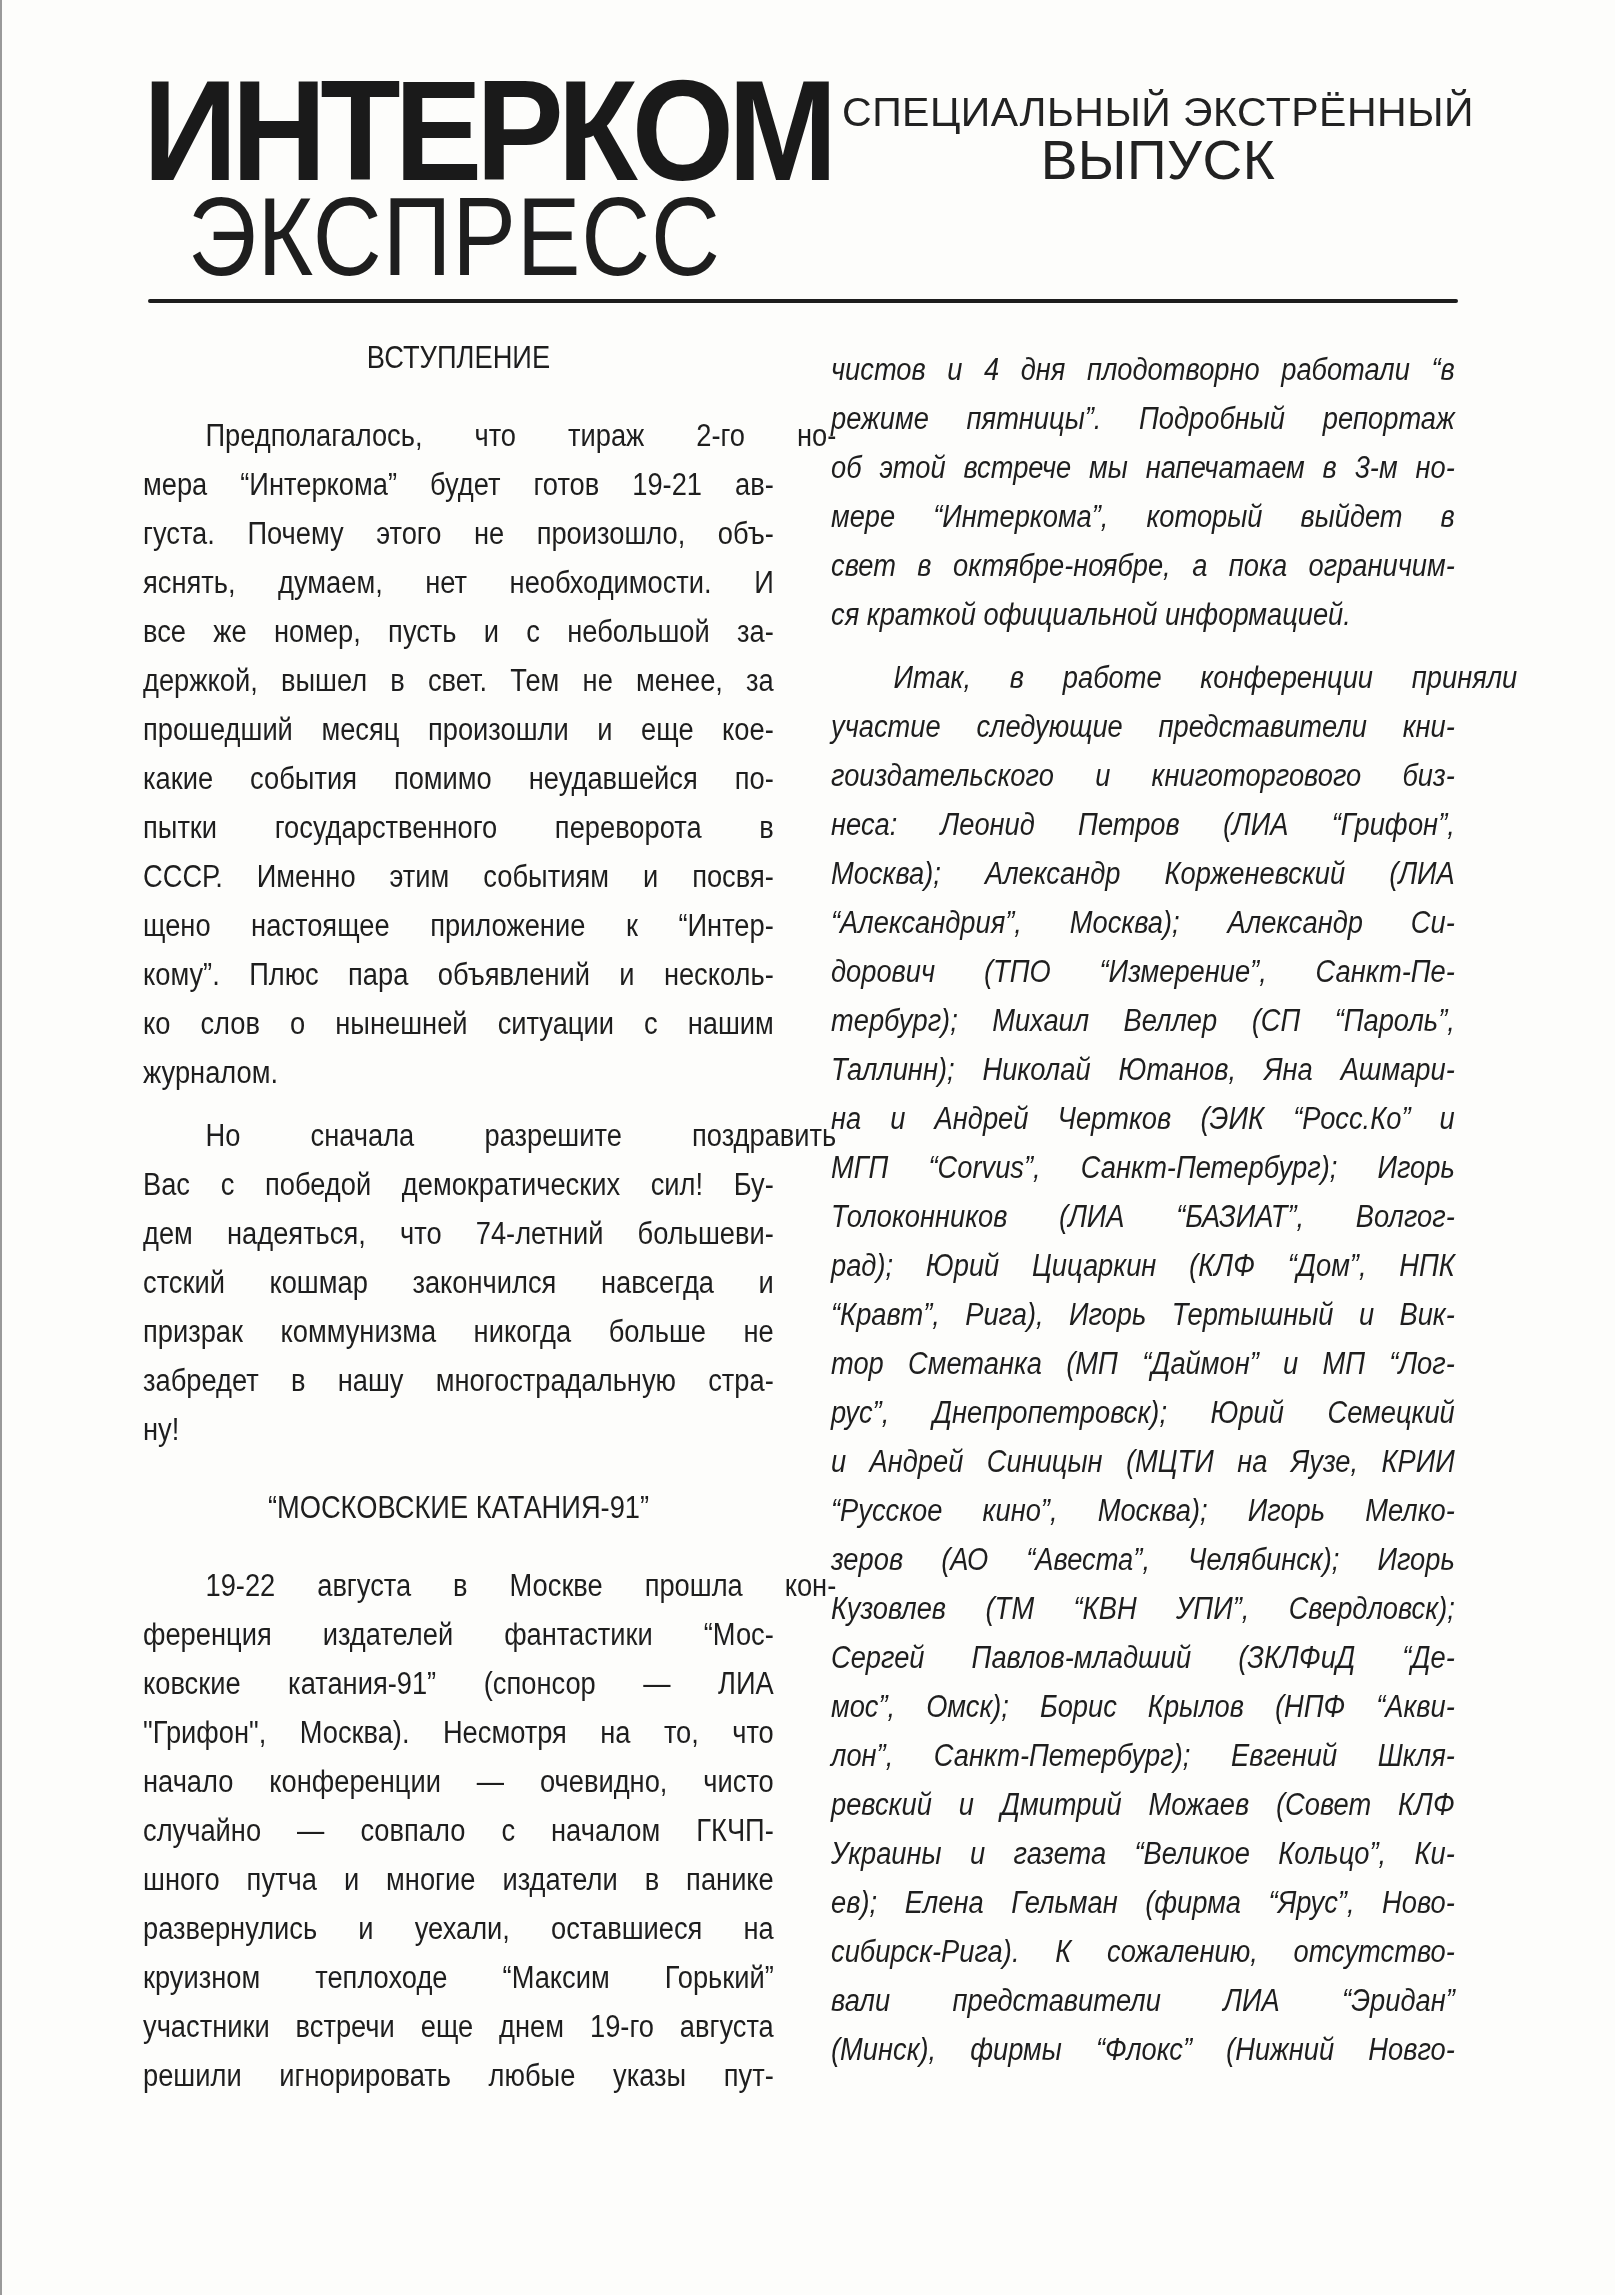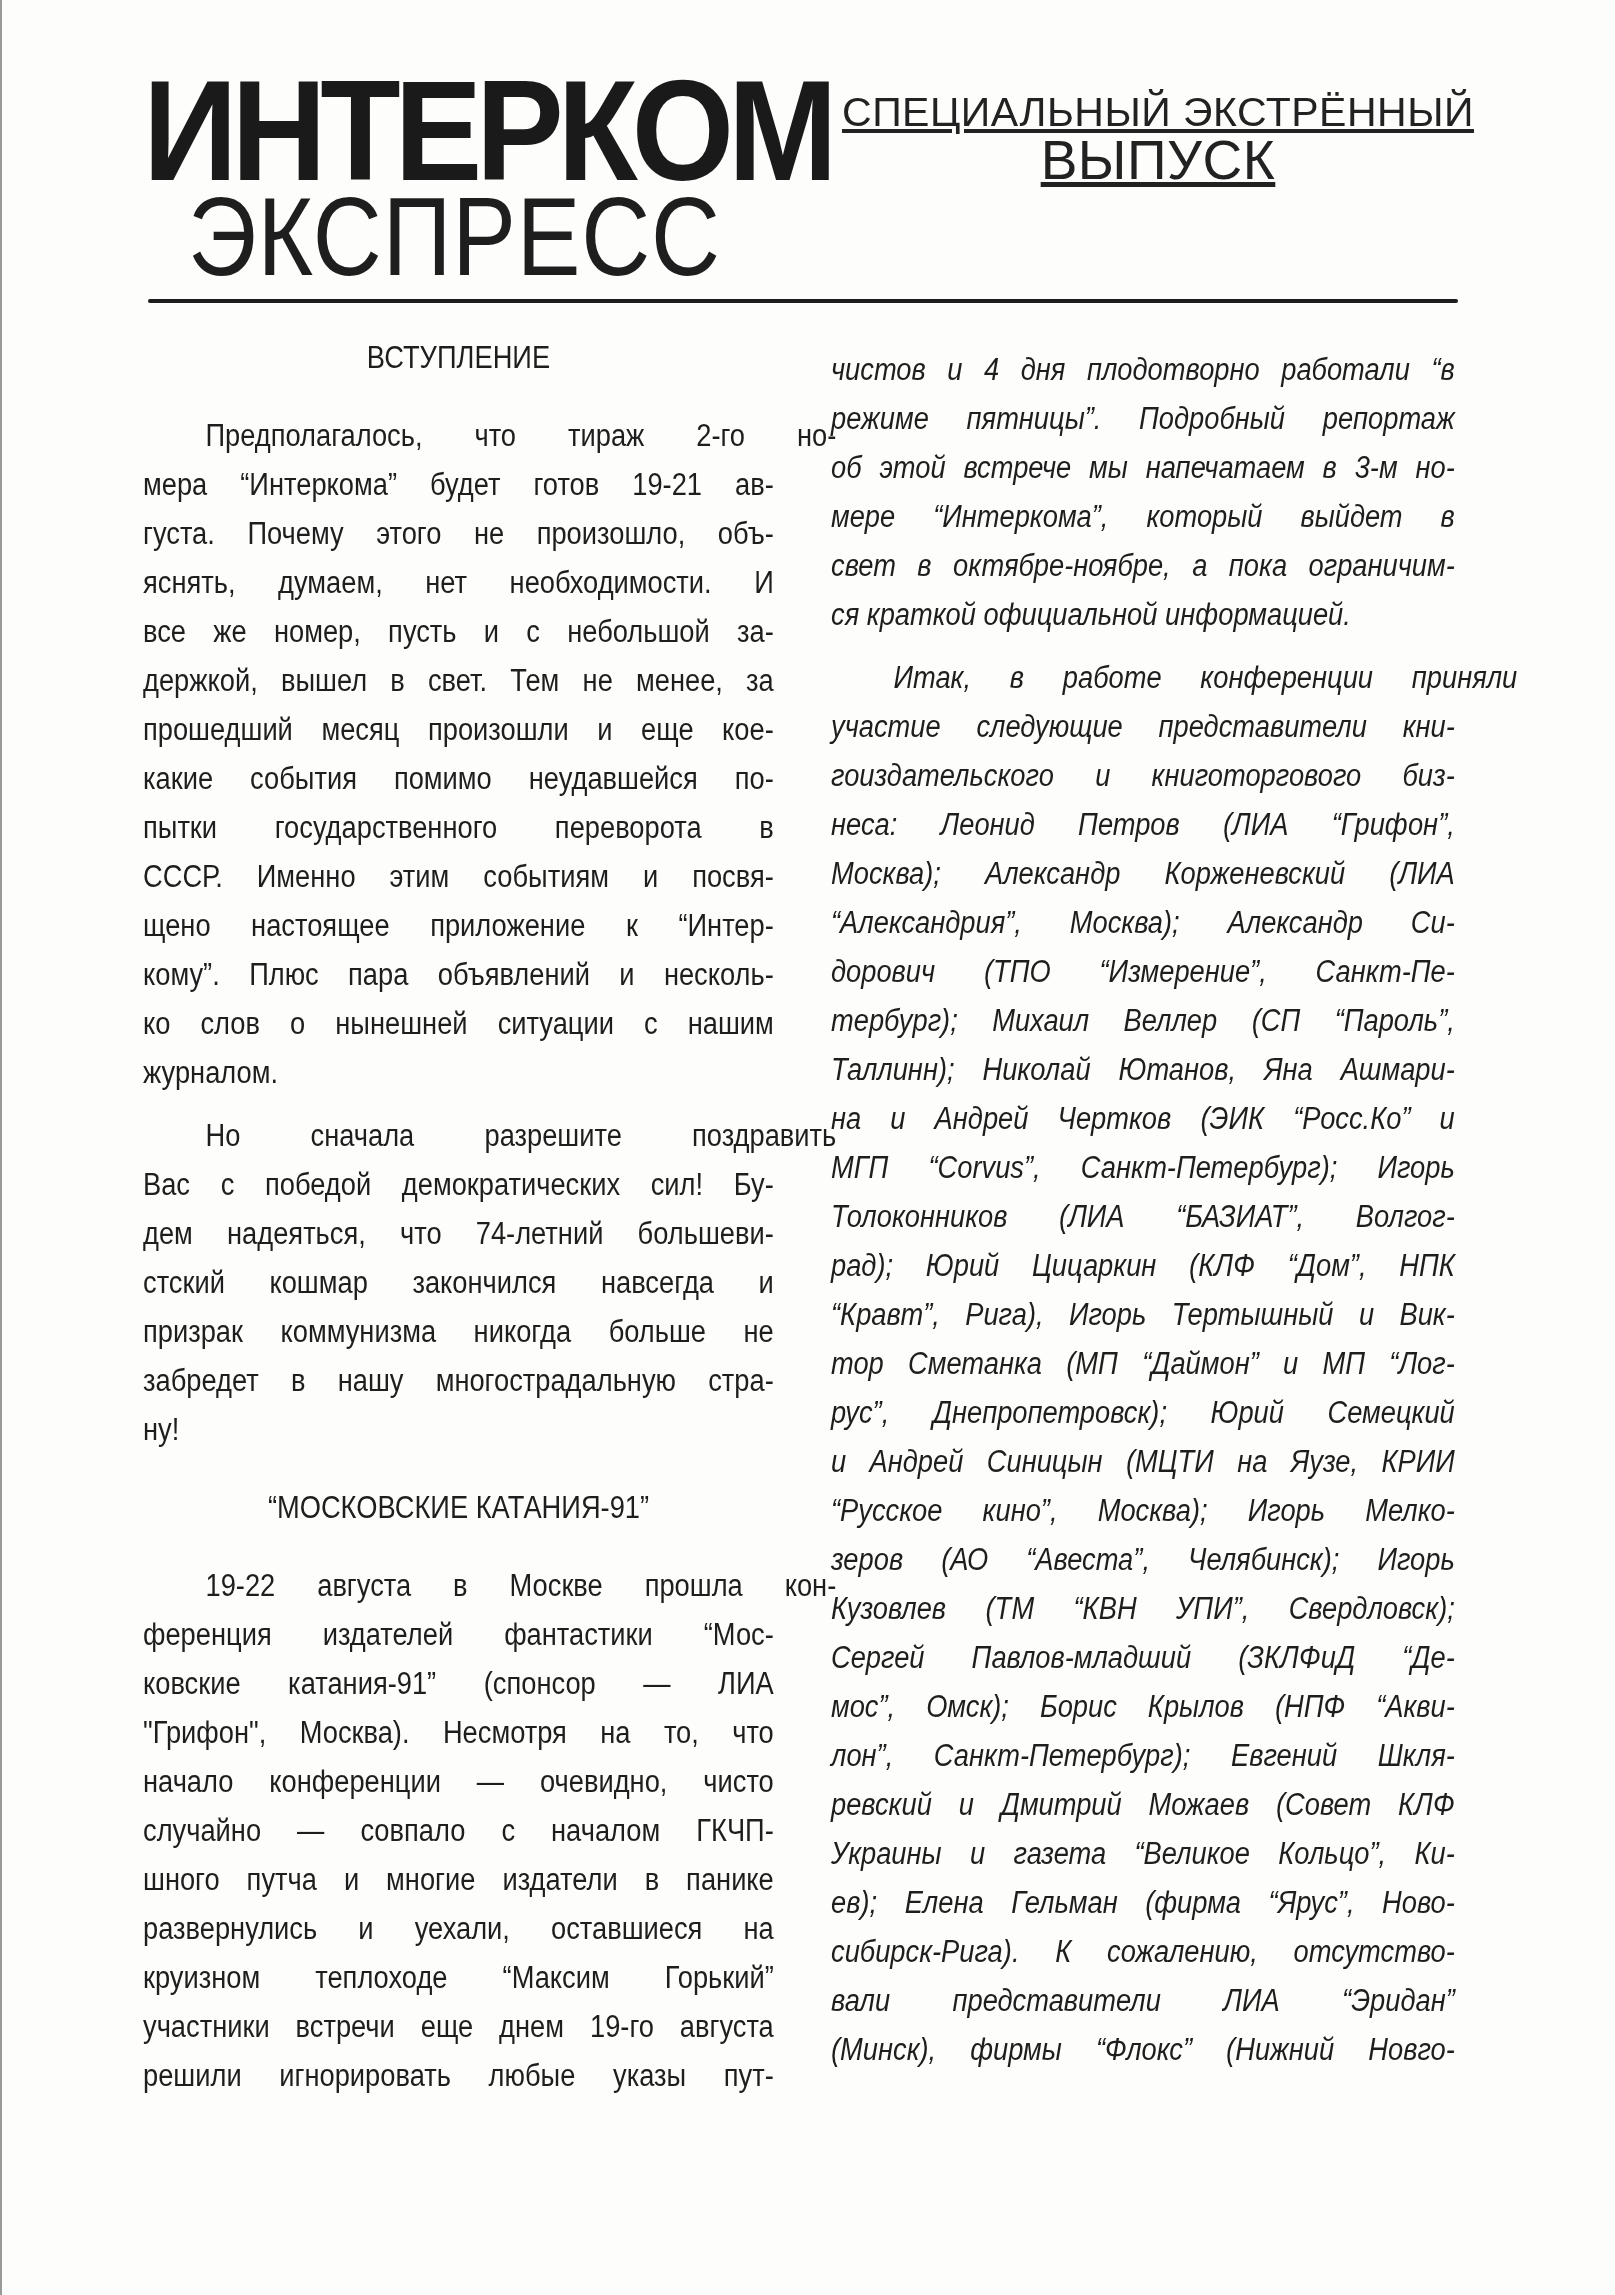--- a/index.html
+++ b/index.html
@@ -19,21 +19,21 @@
   }
   .logo-sub {
     position: absolute; left: 188px; top: 187px; width: 524px; height: 100px;
     font-family: "Liberation Sans", sans-serif; font-weight: 400;
     font-size: 111px; line-height: 100px; letter-spacing: 1px;
     color: #1e1e1e; white-space: nowrap;
     transform: scaleX(0.86); transform-origin: left top;
   }
   .issue-block {
     position: absolute; left: 810px; top: 88px; width: 696px; text-align: center;
-    font-family: "Liberation Sans", sans-serif; color: #222; text-decoration: underline;
+    font-family: "Liberation Sans", sans-serif; color: #222;
   }
   .issue-line1 { font-size: 41px; line-height: 48px; letter-spacing: 0.5px; white-space: nowrap; }
   .issue-line2 { font-size: 55px; line-height: 48px; letter-spacing: 0.5px; }
   .issue-line3 { font-size: 41px; line-height: 48px; margin-top: 17px; }
   .rule {
     position: absolute; left: 148px; top: 299px; width: 1310px; height: 3.8px;
     background: #1d1d1d; border-radius: 1.9px;
   }
   .col {
     position: absolute; top: 333px;

